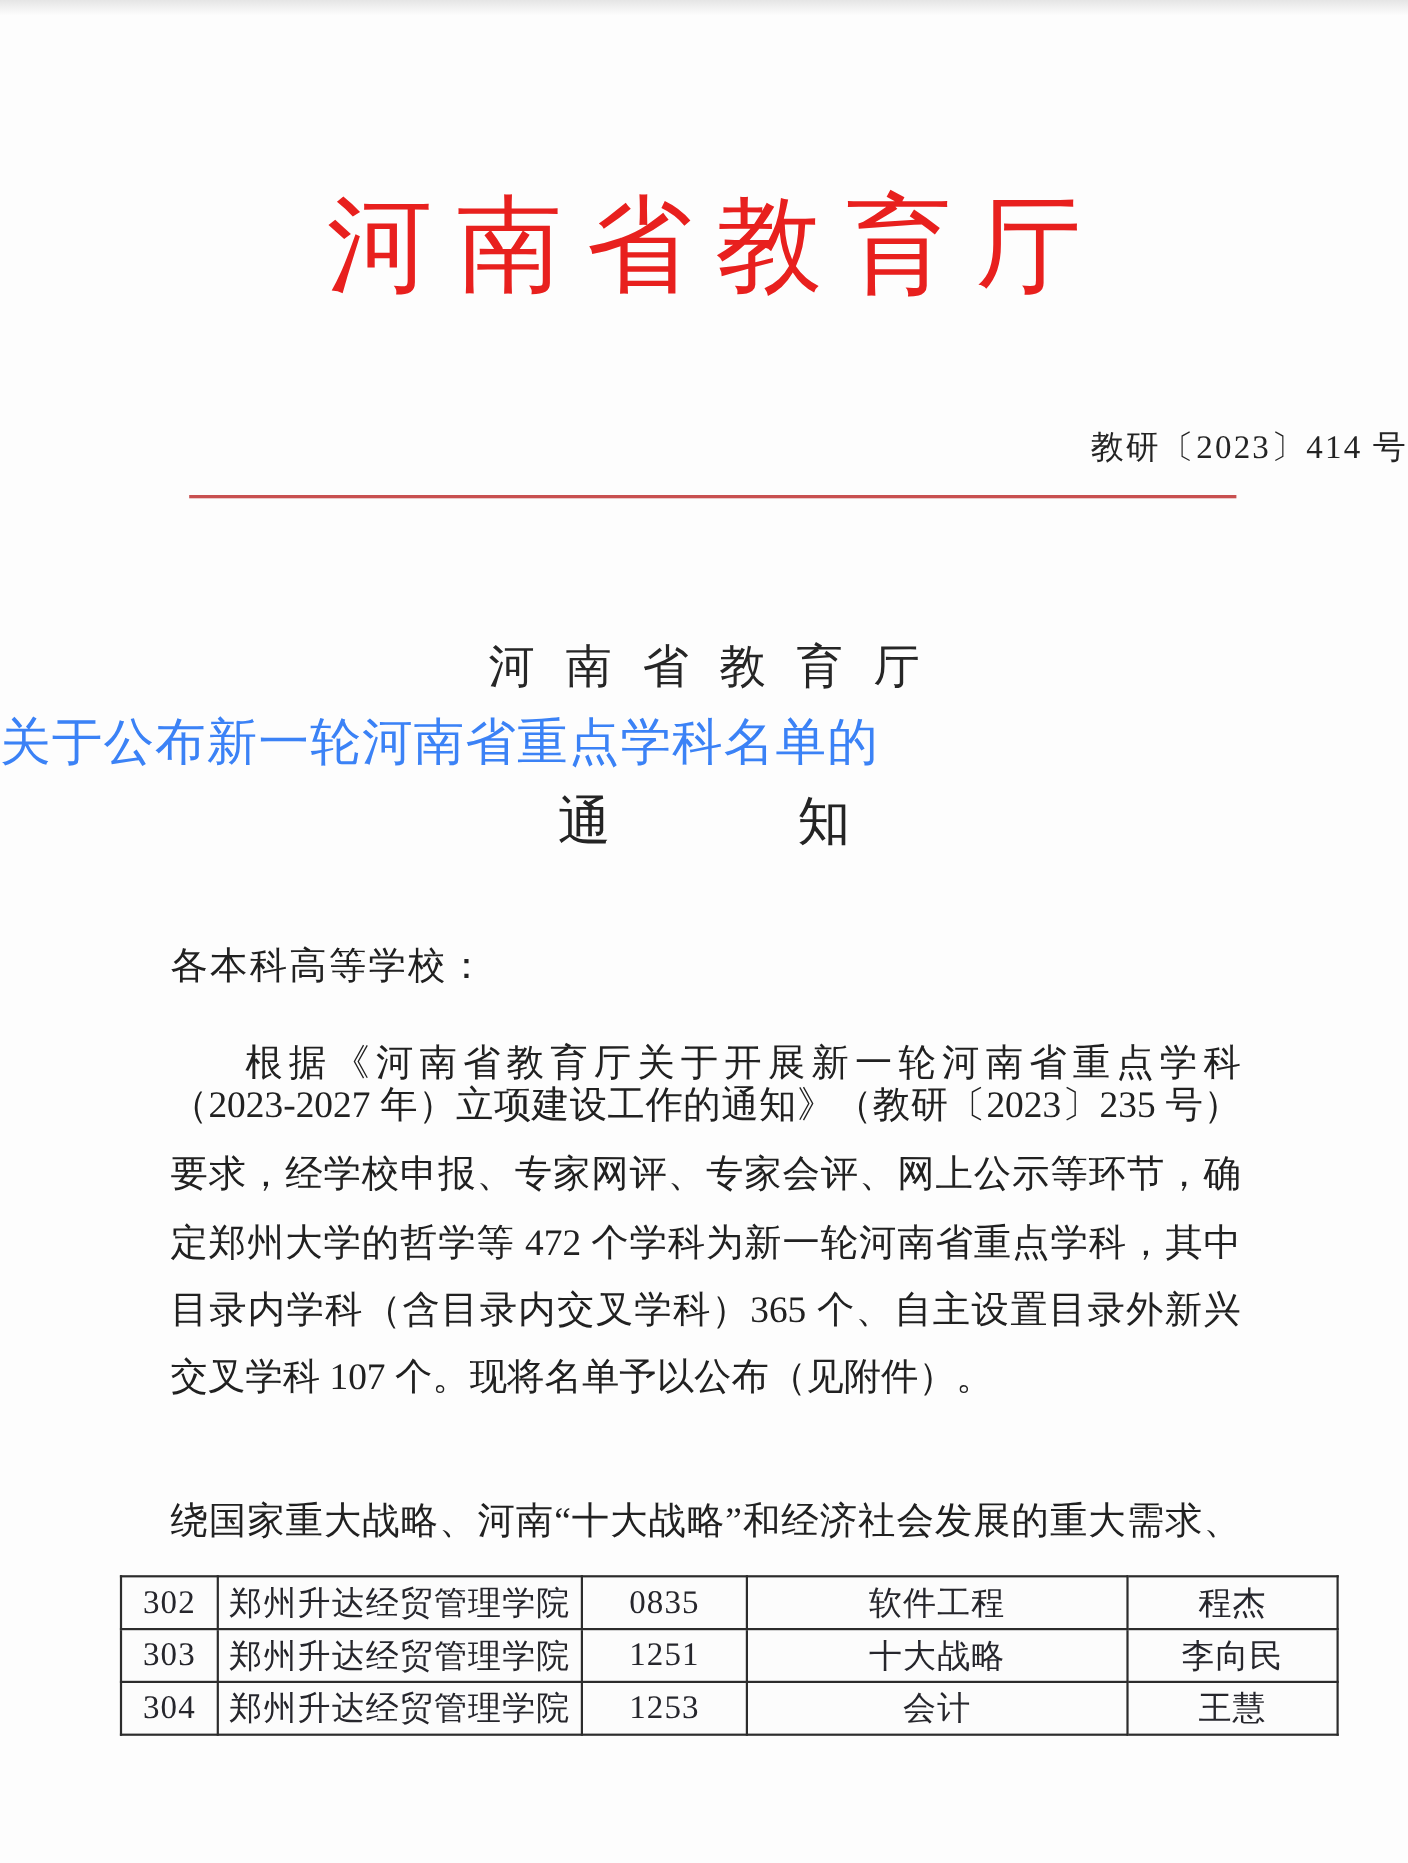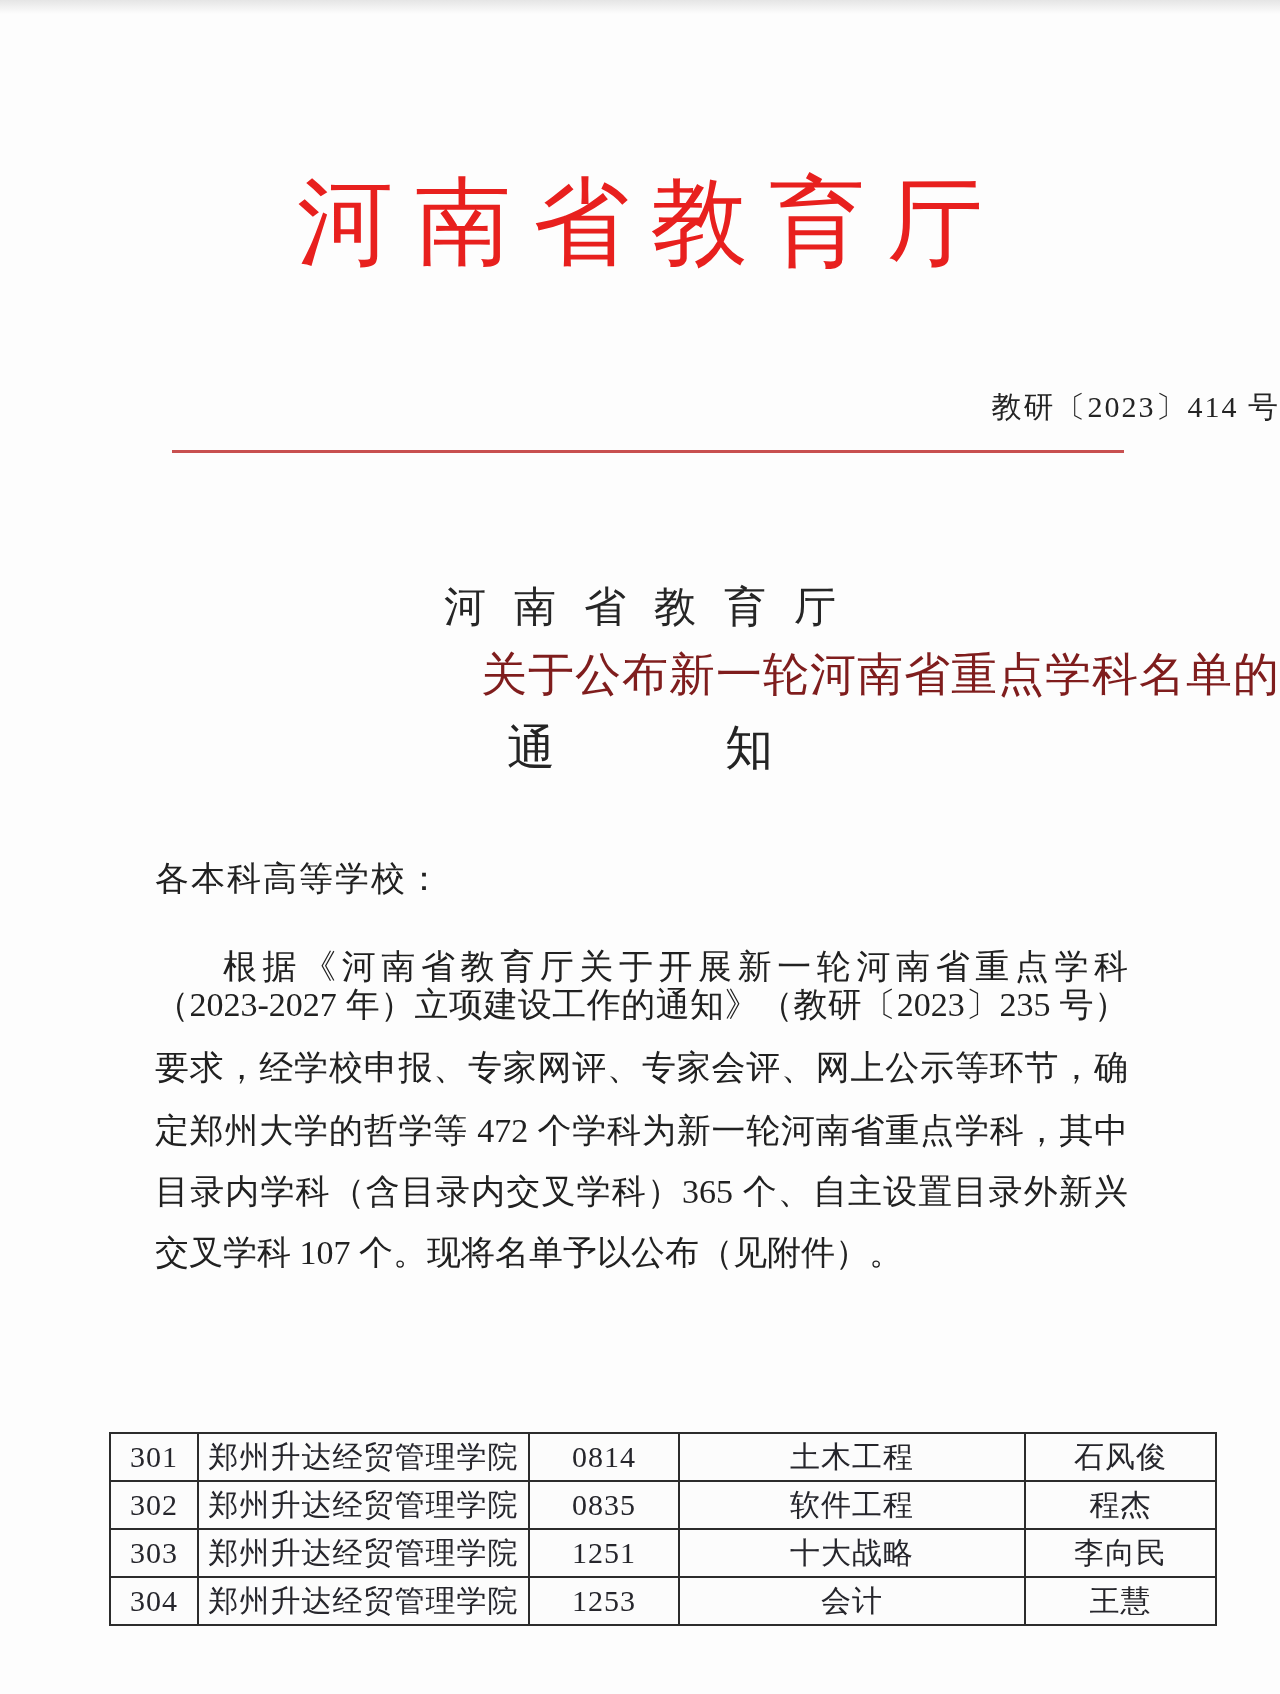--- a/index.html
+++ b/index.html
@@ -55,25 +55,25 @@
     font-size:42px;
     line-height:48px;
     letter-spacing:28px;
     padding-left:28px;
     color:#262626;
     white-space:nowrap;
   }
   .title-l2 {
     position:absolute;
     left:0; right:0; top:648px;
-    text-align:right;
+    text-align:left;
     font-size:46px;
     line-height:54px;
     letter-spacing:1px;
-    color:#7f1d1d;
+    color:#3b82f6;
     white-space:nowrap;
     font-family:Liberation Serif, serif;
   }
   .title-l3 {
     position:absolute;
     left:0; right:0; top:720px;
     text-align:center;
     font-size:48px;
     line-height:56px;
     letter-spacing:170px;
@@ -146,30 +146,24 @@
   <div class="title-l3">通知</div>
 
   <div class="salutation">各本科高等学校：</div>
 
   <div class="bodyline fill indent" style="top:946px">根据《河南省教育厅关于开展新一轮河南省重点学科</div>
   <div class="bodyline fill" style="top:984px">（2023-2027 年）立项建设工作的通知》（教研〔2023〕235 号）</div>
   <div class="bodyline fill" style="top:1047px">要求，经学校申报、专家网评、专家会评、网上公示等环节，确</div>
   <div class="bodyline fill" style="top:1110px">定郑州大学的哲学等 472 个学科为新一轮河南省重点学科，其中</div>
   <div class="bodyline fill" style="top:1171px">目录内学科（含目录内交叉学科）365 个、自主设置目录外新兴</div>
   <div class="bodyline" style="top:1232px">交叉学科 107 个。现将名单予以公布（见附件）。</div>
+  <div class="bodyline fill" style="top:1363px">绕国家重大战略、河南“十大战略”和经济社会发展的重大需求、</div>
 
   <table class="atable">
     <tbody>
-        <tr>
-      <td class="col-idx">301</td>
-      <td class="col-school">郑州升达经贸管理学院</td>
-      <td class="col-code">0814</td>
-      <td class="col-subj">土木工程</td>
-      <td class="col-name">石风俊</td>
-    </tr>
     <tr>
       <td class="col-idx">302</td>
       <td class="col-school">郑州升达经贸管理学院</td>
       <td class="col-code">0835</td>
       <td class="col-subj">软件工程</td>
       <td class="col-name">程杰</td>
     </tr>
     <tr>
       <td class="col-idx">303</td>
       <td class="col-school">郑州升达经贸管理学院</td>

